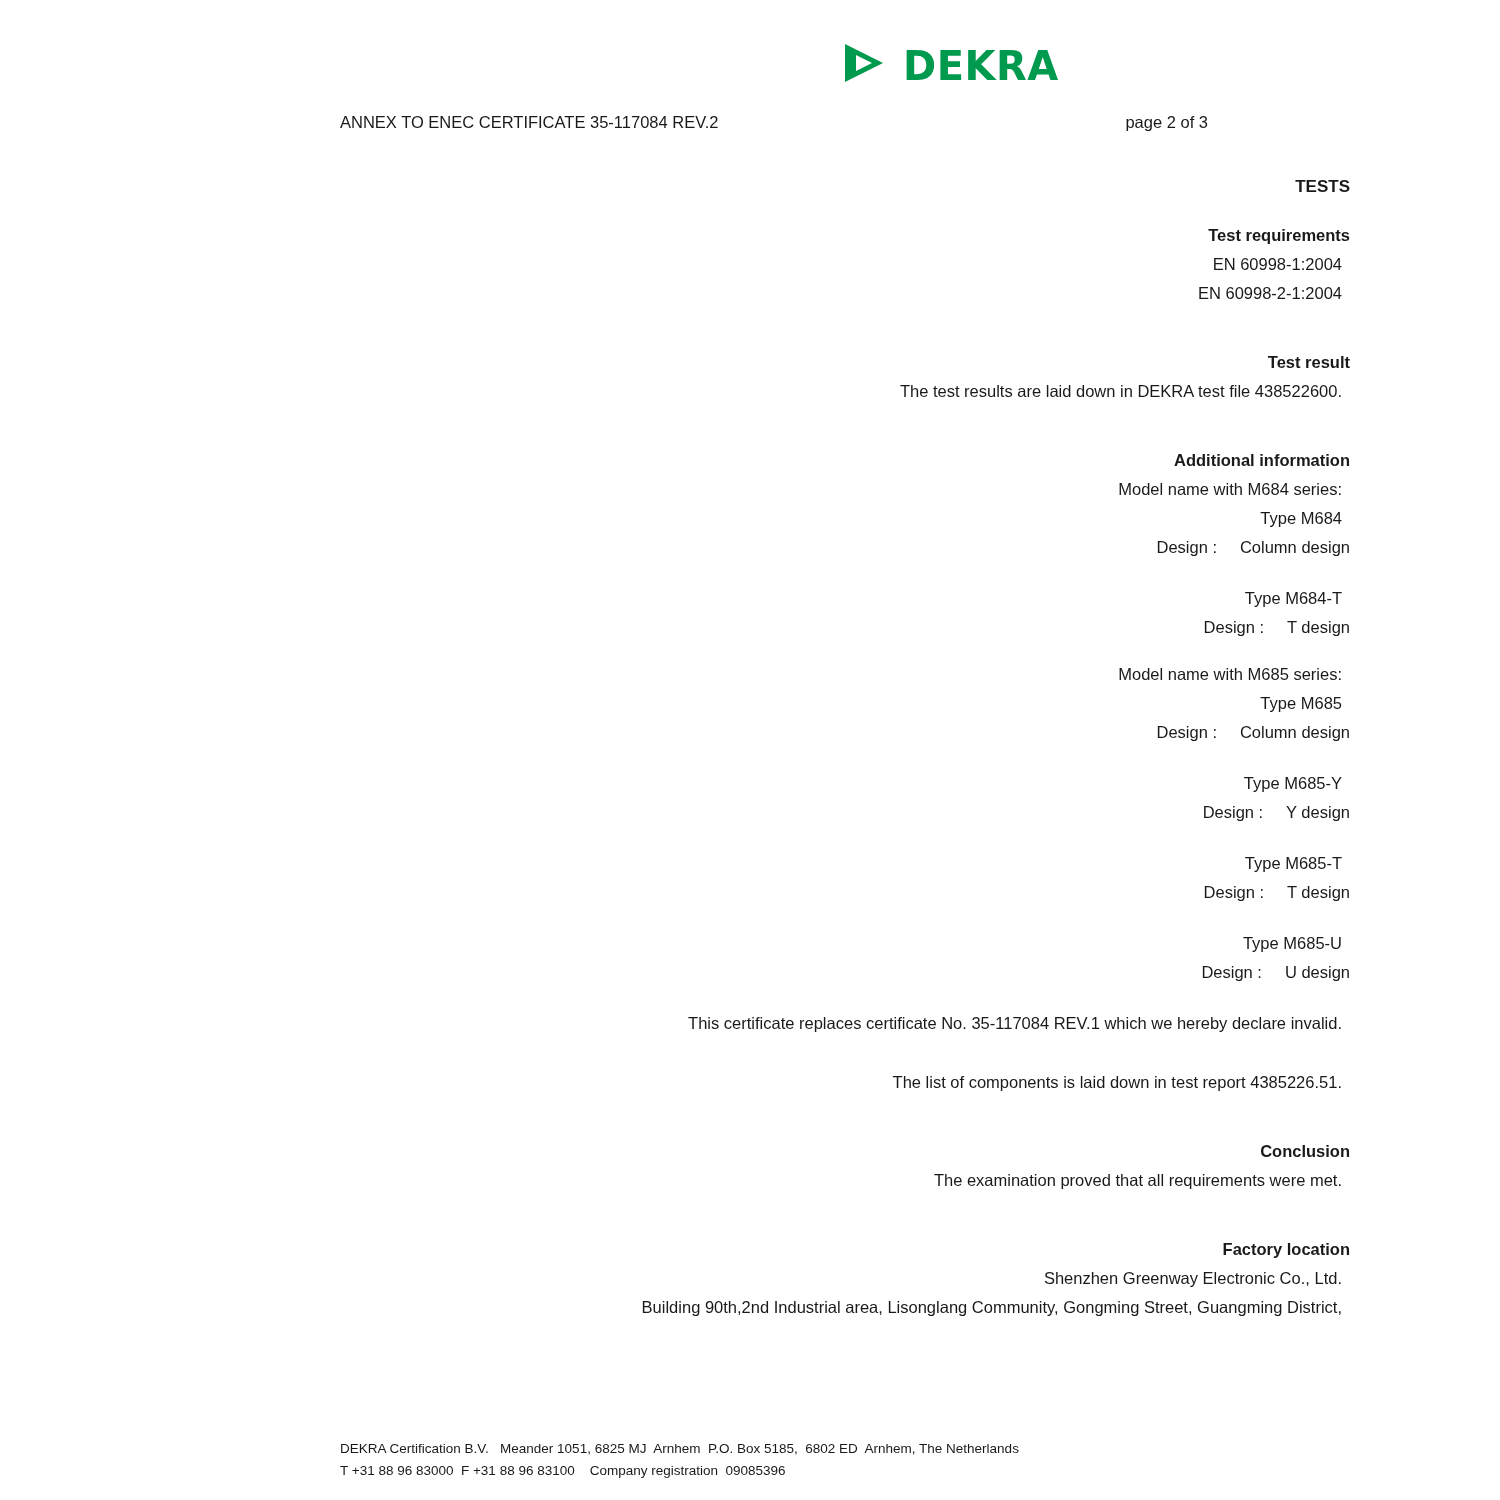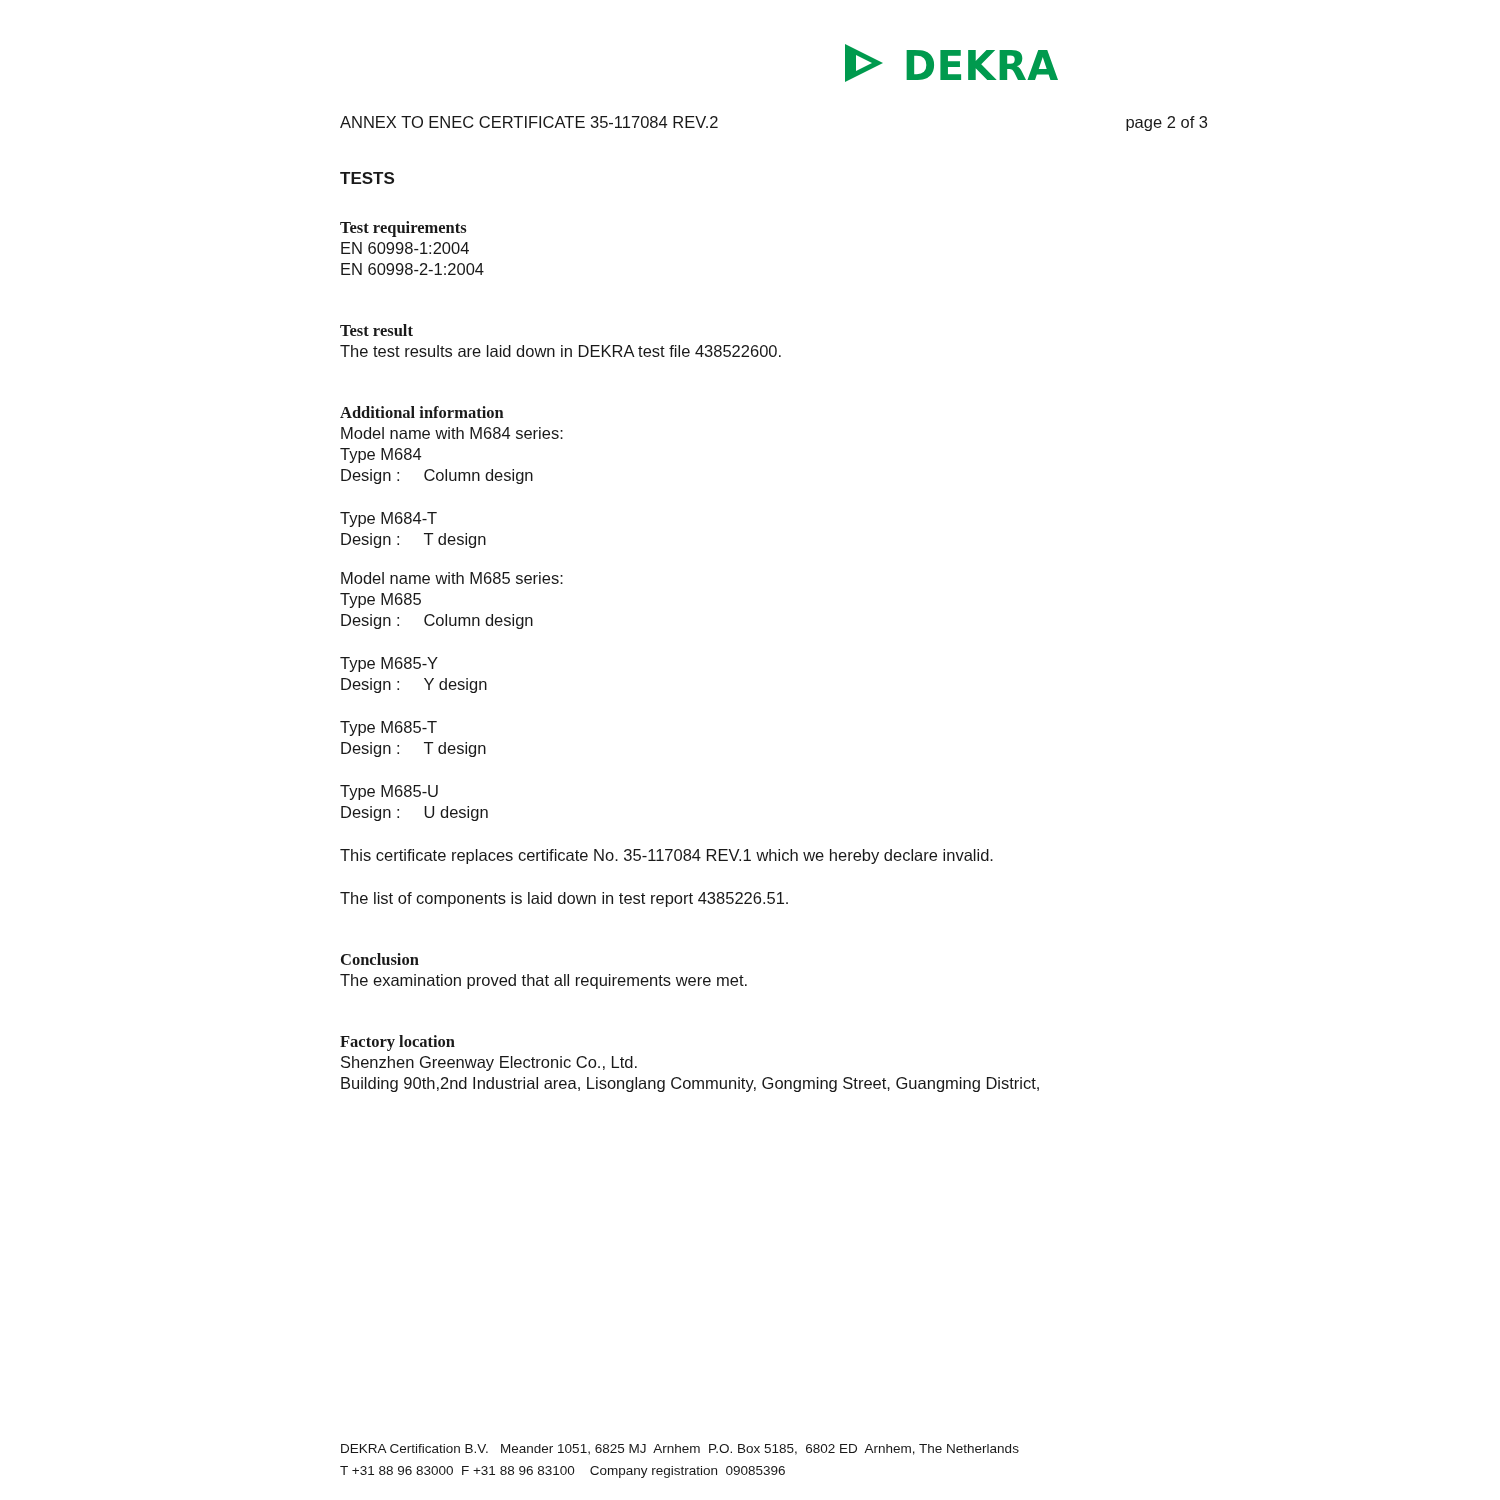--- a/index.html
+++ b/index.html
@@ -54,44 +54,44 @@
     align-items: flex-end;
     font-size: 16.5px;
     color: #1a1a1a;
   }
   .doc-header .right {
     white-space: nowrap;
   }
   
   .content {
     position: absolute;
-    top: 168px;
+    top: 176px;
     left: 340px;
     width: 1010px;
     font-size: 16.5px;
     line-height: 21px;
+    text-align: right;
   }
   .section-title {
     font-weight: bold;
     font-size: 17px;
     margin: 0 0 0 0;
   }
   .bold {
     font-weight: bold;
-    font-family: Liberation Serif, serif;
   }
   .blk {
     margin: 0;
   }
   .sp-28 { height: 28px; }
   .sp-22 { height: 22px; }
   .sp-40 { height: 40px; }
   .sp-18 { height: 18px; }
   .line {
-    margin: 0;
+    margin: 8px;
     white-space: pre;
   }
   .design-row {
     margin: 0;
     white-space: pre;
   }
   
   .footer {
     position: absolute;
     left: 340px;

